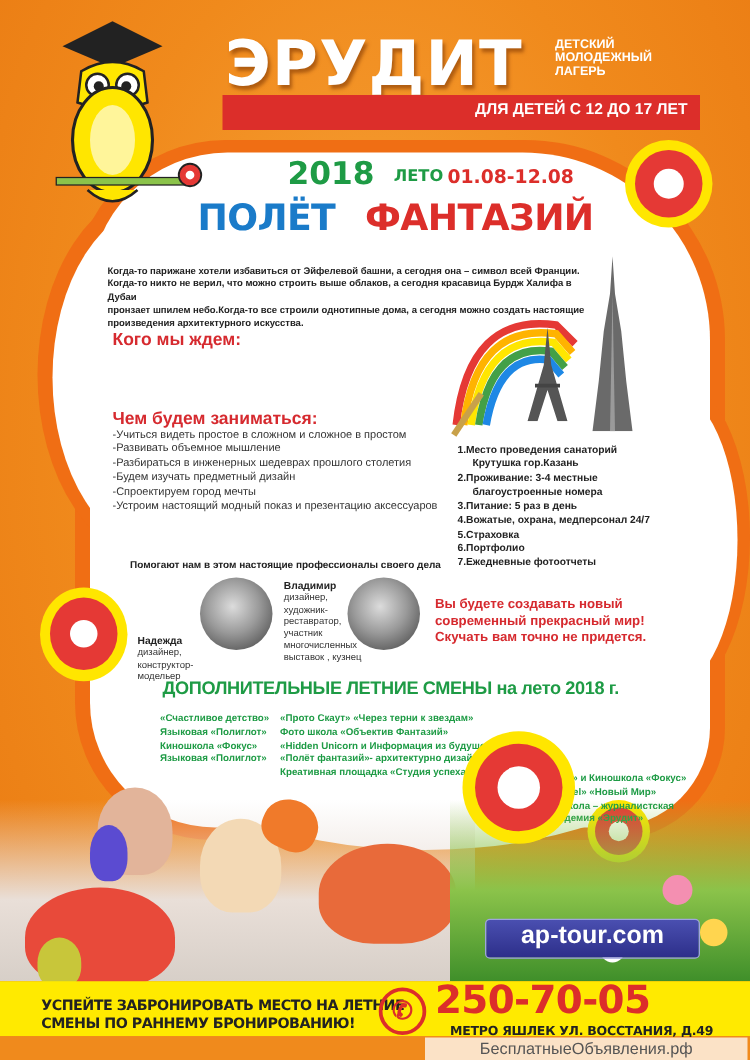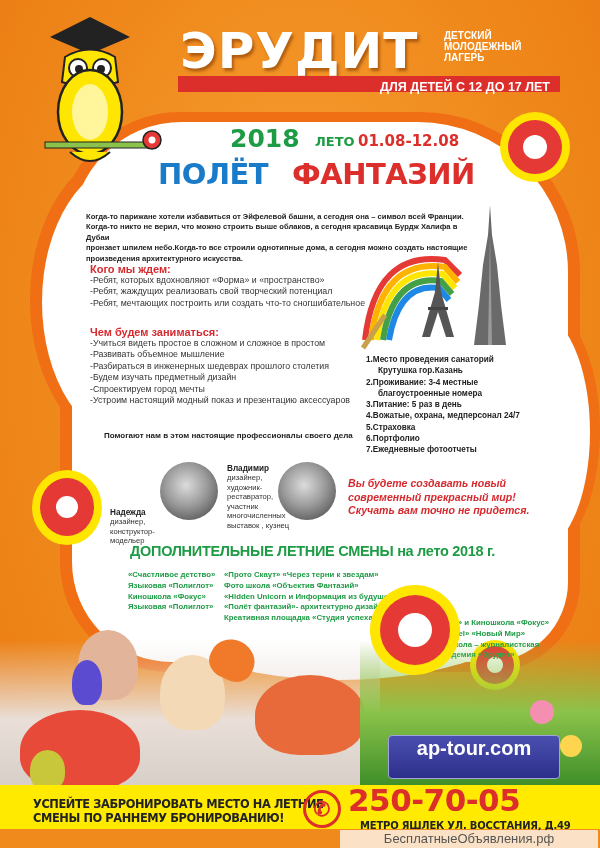--- a/index.html
+++ b/index.html
@@ -16,21 +16,21 @@
     left: 180px; top: 22px;
     font-family: "DejaVu Sans", sans-serif; font-weight: 900;
     font-size: 50px; color: #fff; letter-spacing: 1px;
     text-shadow: 2px 3px 3px rgba(120,50,0,0.55);
   }
   .title-sub {
     left: 444px; top: 30px; font-size: 10px; line-height: 11px;
     font-weight: bold; color: #fff;
   }
   .age-bar {
-    left: 178px; top: 76px; width: 382px; height: 16px;
+    left: 178px; top: 76px; width: 382px; height: 28px;
     background: #dc2e2a;
     color: #fff; font-weight: bold; font-size: 12.5px;
     text-align: right; padding: 4px 10px 0 0;
   }
 
   
   .cloud-orange { background: #f06e14; }
   .cloud-white { background: #ffffff; }
 
   
@@ -61,44 +61,44 @@
   .hl-name2 {
     left: 292px; top: 157px;
     font-family: "DejaVu Sans", sans-serif; font-weight: 900; font-size: 29px;
     color: #dc2e2a; letter-spacing: -0.5px;
   }
 
   .intro {
     left: 86px; top: 212px; width: 392px;
     font-size: 7.6px; line-height: 10.4px; font-weight: bold; color: #222;
   }
-  .sec-title { font-size: 11px; font-weight: bold; color: #d62a2f; }
+  .sec-title { font-size: 14px; font-weight: bold; color: #d62a2f; }
   .sec-list { font-size: 8.8px; line-height: 11.4px; color: #333; }
   .who { left: 90px; top: 263px; width: 290px; }
   .what { left: 90px; top: 326px; width: 300px; }
 
   .features {
     left: 366px; top: 354px; width: 190px;
     font-size: 8.2px; line-height: 11.3px; font-weight: bold; color: #222;
   }
   .features .indent { padding-left: 12px; }
 
   .helpers {
-    left: 104px; top: 431px; font-size: 8px; font-weight: bold; color: #222;
+    left: 104px; top: 447px; font-size: 8px; font-weight: bold; color: #222;
   }
   .person-name { font-size: 8.2px; font-weight: bold; color: #222; }
   .person-role { font-size: 7.6px; line-height: 9.6px; color: #333; }
   .avatar {
     position: absolute; border-radius: 50%;
     background: radial-gradient(circle at 45% 40%, #dcdcdc 0%, #9a9a9a 45%, #3a3a3a 100%);
   }
 
   .slogan {
     left: 348px; top: 477px; font-size: 10.6px; line-height: 13.6px;
-    font-weight: bold; color: #d62a2f; font-style: italic;
+    font-weight: bold; color: #d62a2f;
   }
 
   .extra-title {
     left: 130px; top: 543px; font-size: 14.5px; font-weight: bold; color: #1e9b45;
     letter-spacing: -0.3px;
   }
   .extra-title .small { font-size: 14.5px; text-align: right; }
   .col { font-size: 7.8px; line-height: 10.8px; font-weight: bold; color: #1e9b45; }
   .col1 { left: 128px; top: 570px; }
   .col2 { left: 224px; top: 570px; }
@@ -109,21 +109,21 @@
     left: 0; top: 640px; width: 380px; height: 145px;
     background: linear-gradient(180deg, rgba(255,255,255,0) 0%, #e9dfd8 55%, #d7cfc8 100%);
   }
   .person-blob { position: absolute; border-radius: 50% 50% 40% 40%; }
   .garden {
     left: 360px; top: 640px; width: 240px; height: 145px;
     background: linear-gradient(180deg, rgba(255,255,255,0) 0%, #8bc34a 50%, #3f8f2a 100%);
   }
 
   .url-badge {
-    left: 388px; top: 735px; width: 172px; height: 44px;
+    left: 388px; top: 735px; width: 172px; height: 32px;
     background: linear-gradient(180deg, #4a4fb0 0%, #2d2f8a 100%);
     border-radius: 4px; border: 1px solid #9fa3e0;
     color: #fff; font-weight: bold; font-size: 20px;
     text-align: center; line-height: 24px;
   }
 
   
   .footer {
     left: 0; top: 785px; width: 600px; height: 44px; background: #ffea00;
   }
@@ -227,25 +227,20 @@
   <path d="M20,0 L23,30 L36,75 L28,75 L20,50 L12,75 L4,75 L17,30 Z" fill="#555"></path>
   <rect x="10" y="45" width="20" height="3" fill="#444"></rect>
 </svg>
 <svg class="abs" style="left:470px;top:205px;" width="40" height="140" viewBox="0 0 40 140">
   <path d="M20,0 L22,30 L27,60 L31,100 L36,140 L4,140 L9,100 L13,60 L18,30 Z" fill="#6a6a6a"></path>
   <path d="M20,30 L22,140 L18,140 Z" fill="#9a9a9a"></path>
 </svg>
 
 <div class="abs who">
   <div class="sec-title">Кого мы ждем:</div>
-  <div class="sec-list">
-    <div>-Ребят, которых вдохновляют «Форма» и «пространство»</div>
-    <div>-Ребят, жаждущих реализовать свой творческий потенциал</div>
-    <div>-Ребят, мечтающих построить или  создать что-то сногшибательное</div>
-  </div>
 </div>
 
 <div class="abs what">
   <div class="sec-title">Чем будем заниматься:</div>
   <div class="sec-list">
     <div>-Учиться видеть простое в сложном и сложное в простом</div>
     <div>-Развивать объемное мышление</div>
     <div>-Разбираться в инженерных шедеврах прошлого столетия</div>
     <div>-Будем изучать предметный дизайн</div>
     <div>-Спроектируем город мечты</div>

